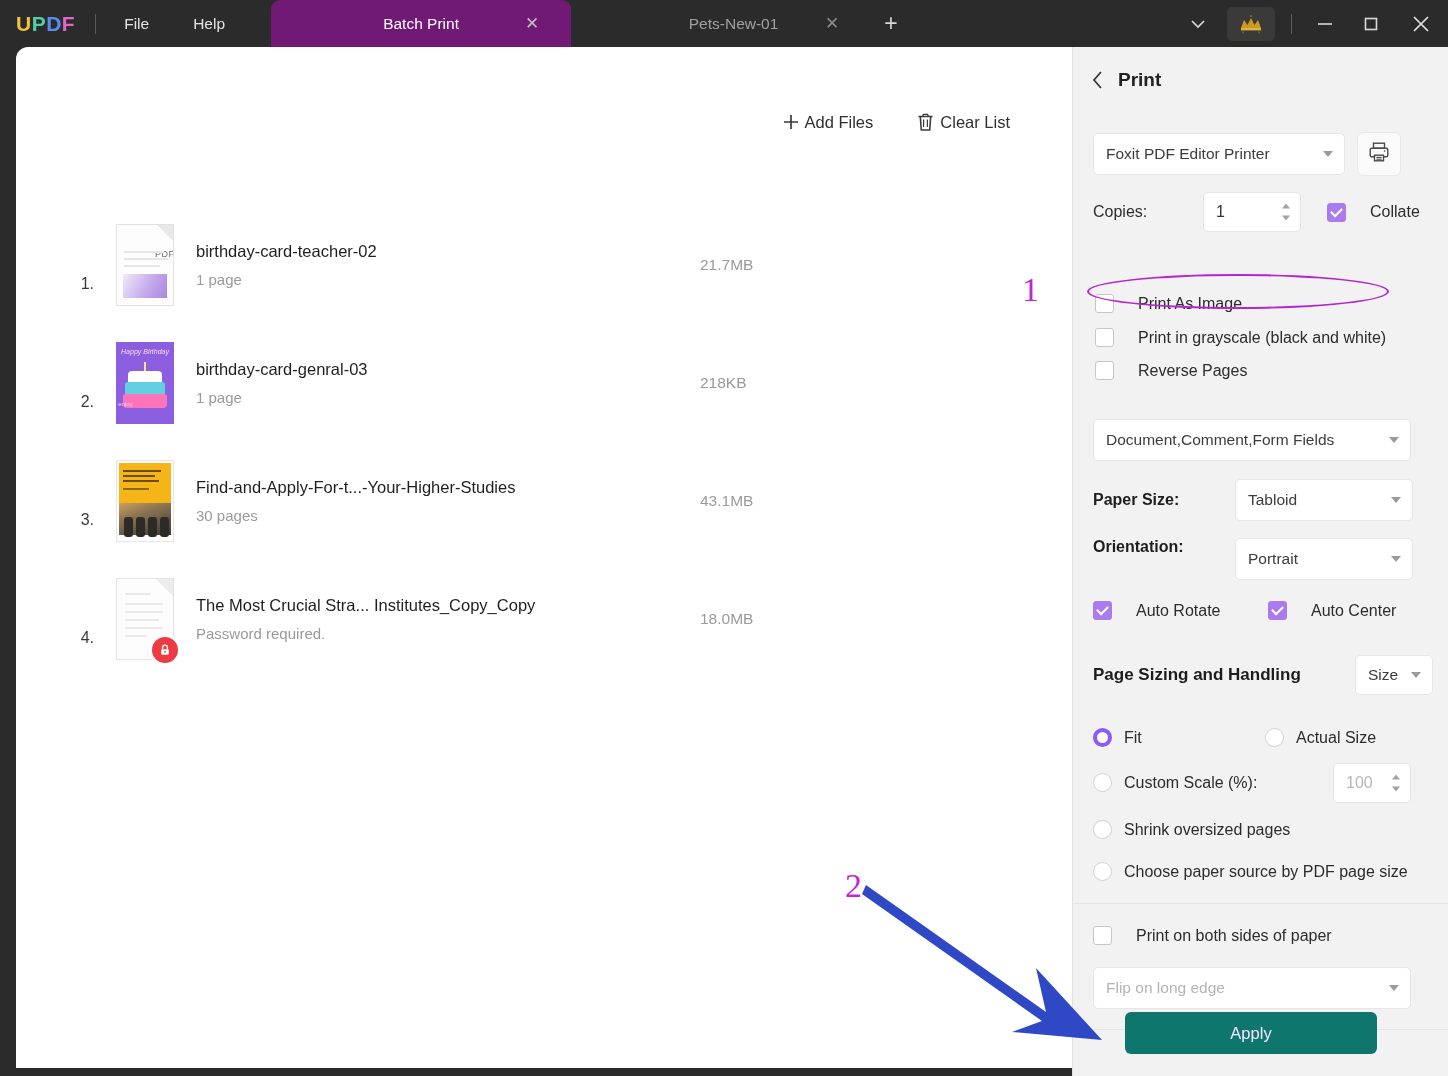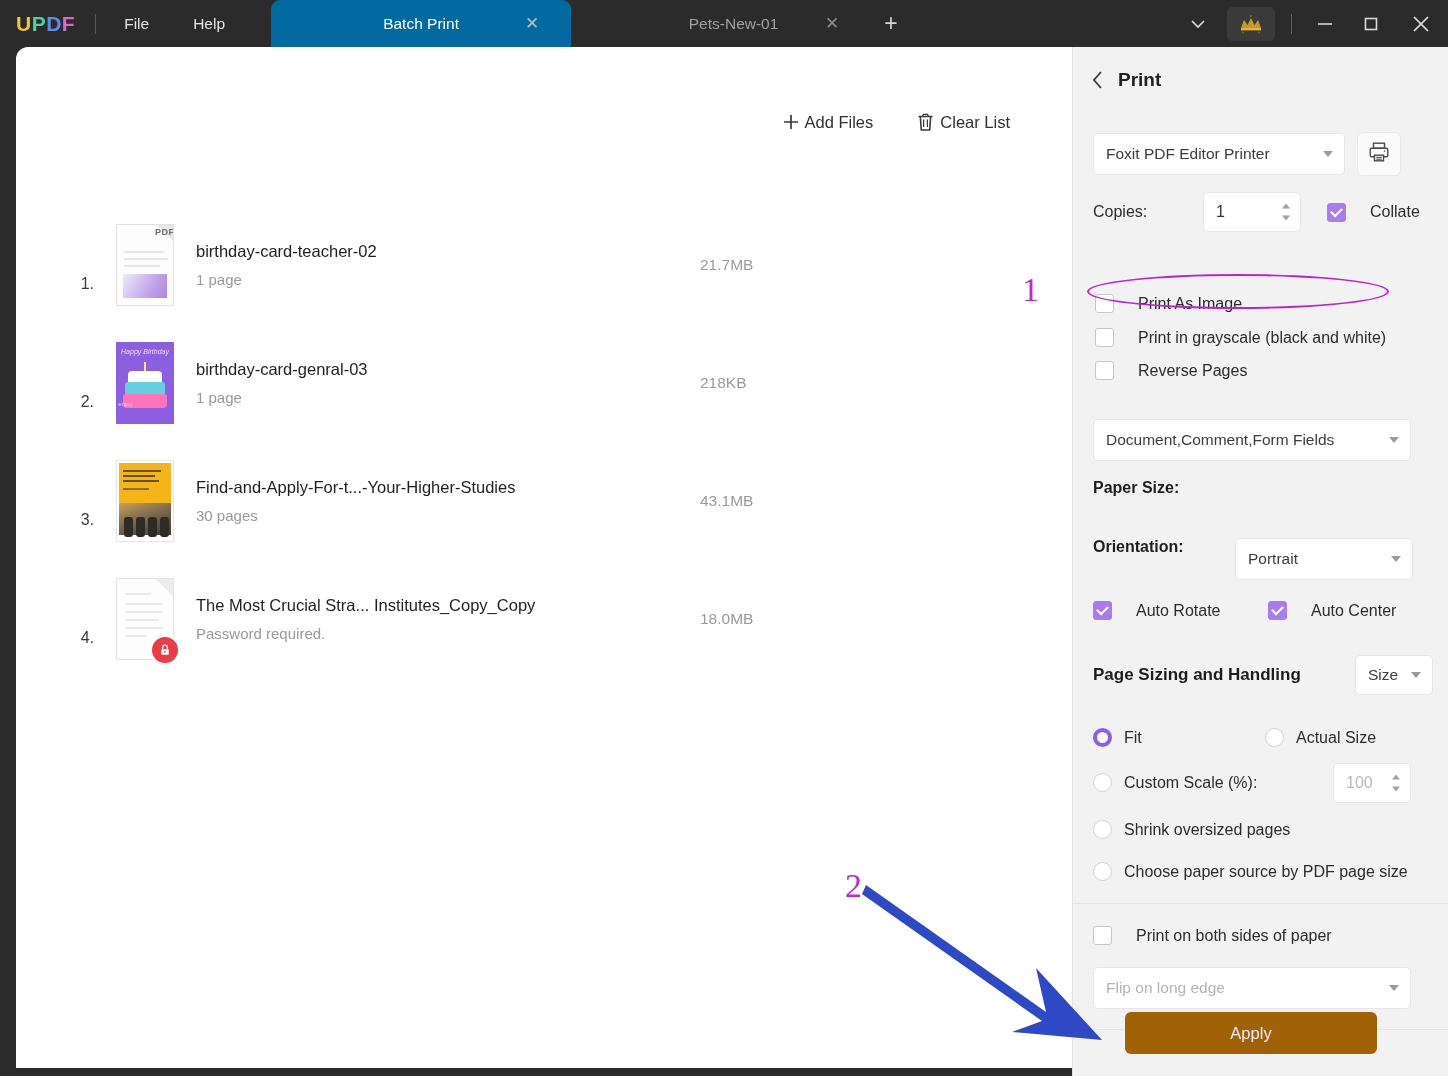--- a/index.html
+++ b/index.html
@@ -44,21 +44,21 @@
   }
 
   .tabs { display: flex; align-items: flex-end; height: 47px; margin-left: 24px; }
   .tab {
     position: relative;
     display: flex; align-items: center; justify-content: center;
     width: 300px; height: 47px;
     font-size: 15.5px;
     border-radius: 9px 9px 0 0;
   }
-  .tab.active { background: #0369a1; color: #ffffff; }
+  .tab.active { background: #701a75; color: #ffffff; }
   .tab.inactive { background: transparent; color: #a0a0a0; padding-left: 25px; }
   .tab-label { pointer-events:none; }
   .tab-close {
     position: absolute; right: 28px; top: 50%;
     transform: translateY(-50%);
     font-size: 17px; color: #bdbdbd;
     width: 22px; height: 22px; line-height: 22px; text-align: center;
   }
   .tab.inactive .tab-close { color: #8a8a8a; }
   .tab-add {
@@ -143,22 +143,22 @@
     position: relative;
     overflow: hidden;
   }
   .th-doc .fold {
     position:absolute; top:0; right:0;
     width: 0; height: 0;
     border-left: 16px solid transparent;
     border-top: 16px solid #e8e8e8;
   }
   .th-doc .pdf-tag {
-    position:absolute; left:6px; top:2px;
-    font-size: 9px; font-weight:bold; color:#6b6b6b;
+    position:absolute; left:6px; top:24px;
+    font-size: 9px; font-weight:normal; color:#6b6b6b;
     letter-spacing:0.5px;
     padding-left:32px;
   }
   .th-doc .line {
     position:absolute; left:7px; height:2px; background:#e6e6e6;
   }
   .th-doc .swatch {
     position:absolute; left:6px; right:6px; bottom:7px; height:24px;
     background: linear-gradient(120deg,#efeaf9 0%, #c3a7ea 60%, #a886e0 100%);
   }
@@ -270,21 +270,21 @@
     background:#ffffff; border:4.5px solid #8b5cf6;
     box-shadow: inset 0 0 0 2.5px #ffffff;
   }
   .rbrow { display:flex; align-items:center; gap:12px; }
 
   .divider { position:absolute; left:0; width:376px; height:1px; background:#e4e4e4; }
 
   .apply-btn {
     position:absolute; left:52px; bottom:22px;
     width: 252px; height: 42px;
-    background: #a16207; border-radius: 6px;
+    background: #0f766e; border-radius: 6px;
     display:flex; align-items:center; justify-content:center;
     color:#f2e9ff; font-size:16.5px;
   }
 
   
   .ann-num {
     position:absolute; color:#c026d3;
     font-size: 34px; font-family:"Liberation Serif", serif;
     font-weight: 400;
   }
@@ -542,20 +542,24 @@
       <span class="lbl">Reverse Pages</span>
     </div>
 
     <div class="sel" style="position:absolute;left:20px;top:372px;width:318px;">
       <span>Document,Comment,Form Fields</span>
       <span class="caret"></span>
     </div>
 
     <div style="position:absolute;left:20px;top:432px;width:340px;display:flex;align-items:center;">
       <span class="lbl-b" style="width:142px;">Paper Size:</span>
+      <div class="sel" style="width:178px;">
+        <span>Tabloid</span>
+        <span class="caret"></span>
+      </div>
     </div>
 
     <div style="position:absolute;left:20px;top:491px;width:340px;display:flex;align-items:flex-start;">
       <span class="lbl-b" style="width:142px;">Orientation:</span>
       <div class="sel" style="width:178px;">
         <span>Portrait</span>
         <span class="caret"></span>
       </div>
     </div>
 

